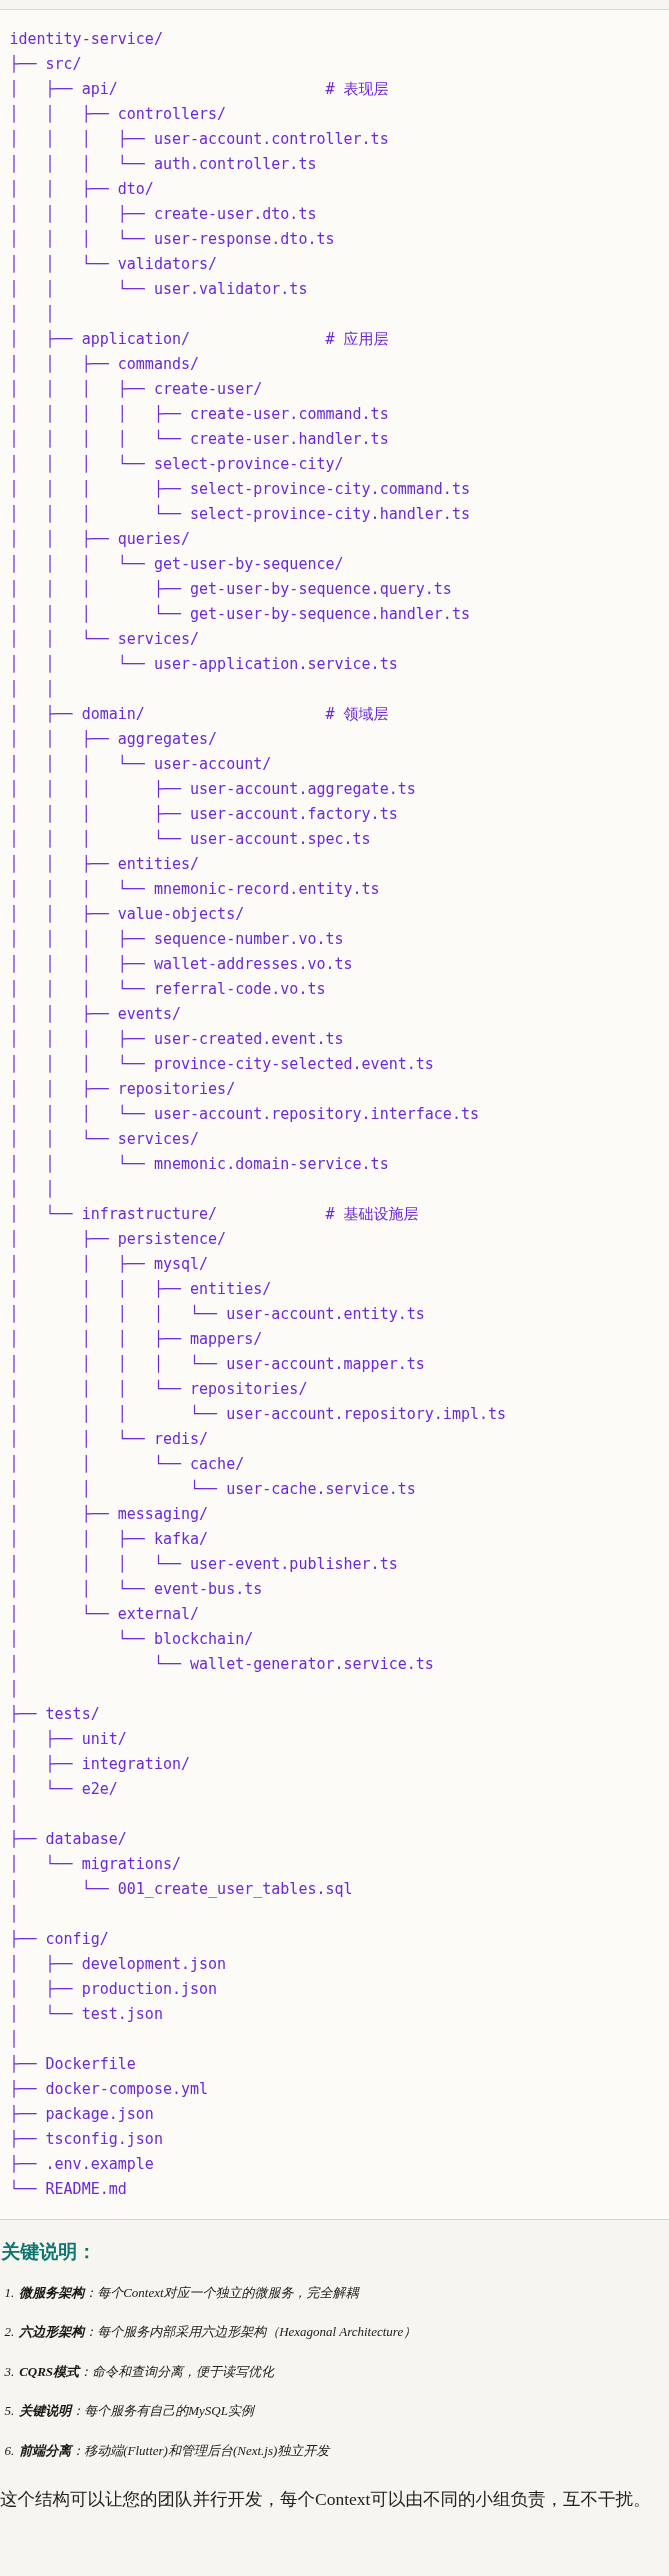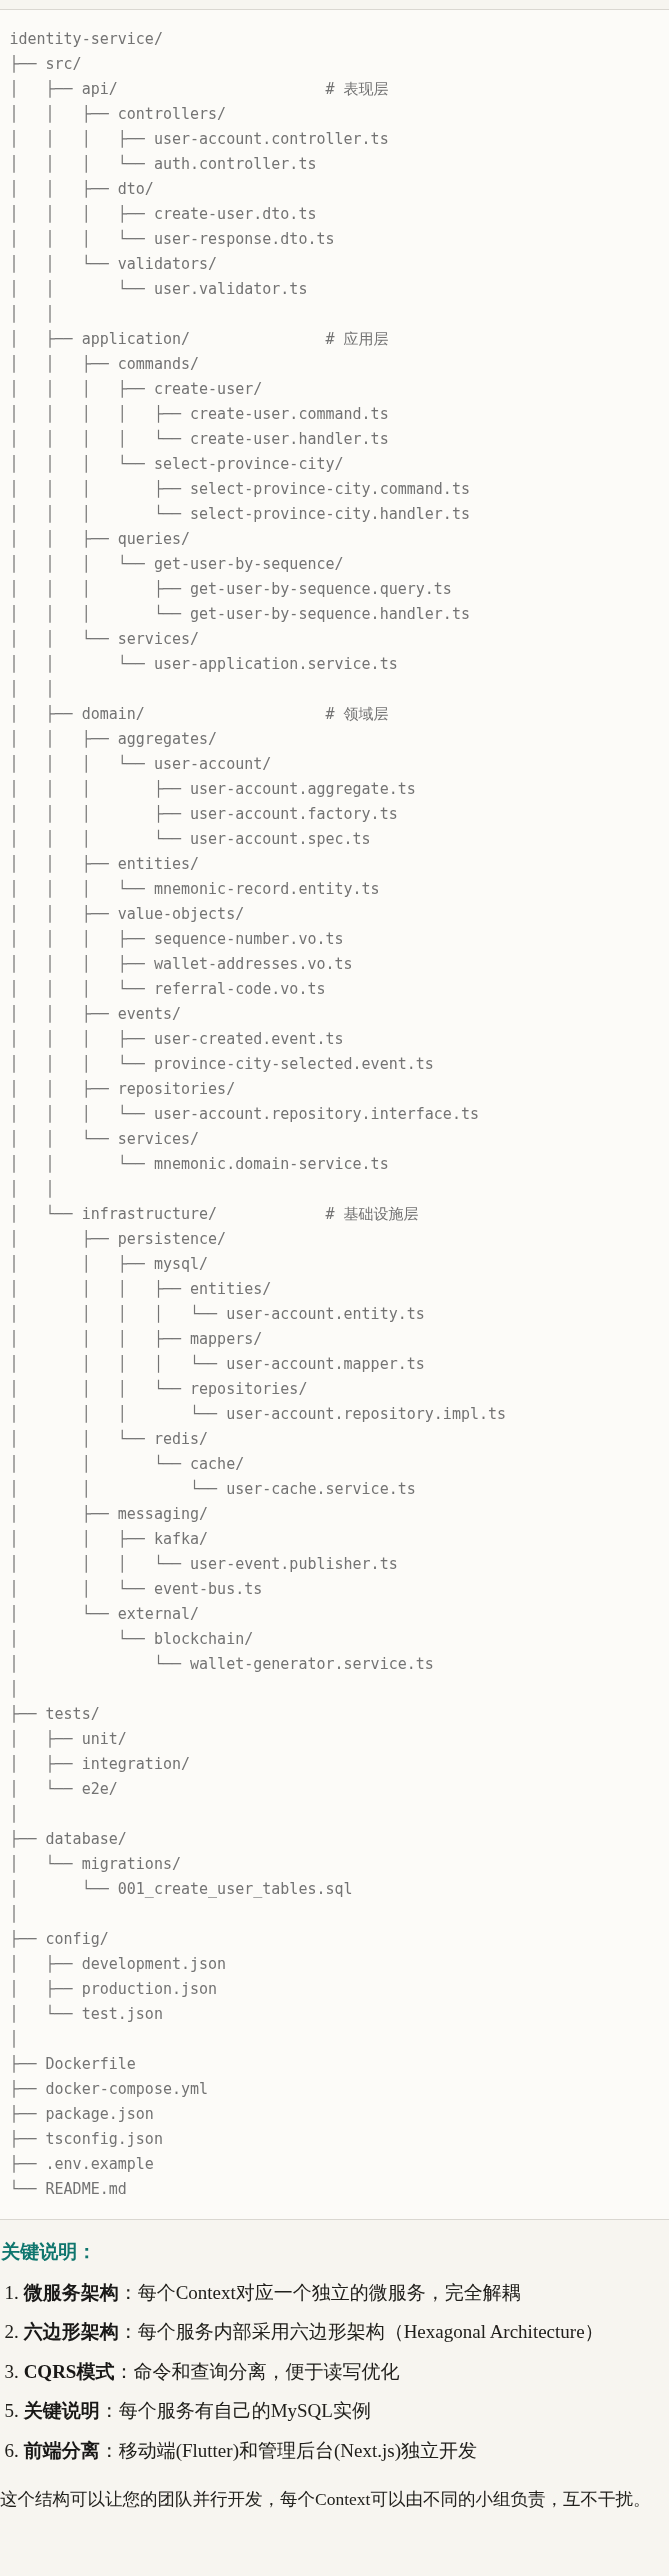--- a/index.html
+++ b/index.html
@@ -25,37 +25,38 @@
     background: #fcfbf8;
     border-top: 0.6px solid #dad7d1;
     border-bottom: 0.6px solid #dad7d1;
     padding: 16.3px 9.4px 17px 9.4px;
   }
   .code-block pre {
     margin: 0;
     font-family: "DejaVu Sans Mono", "Liberation Mono", monospace;
     font-size: 15px;
     line-height: 25px;
-    color: #737373;
+    color: #6d28d9;
     white-space: pre;
   }
   .notes {
     padding: 0 0 6.3px 0;
   }
   .notes-heading {
     margin: 19px 0 0 1.3px;
     font-size: 19px;
     font-weight: bold;
     color: #0f766e;
   }
   .note-item {
     margin: 17px 0 0 4.4px;
-    font-size: 19px;
+    font-size: 13px;
     line-height: 22.5px;
     color: #21201c;
+    font-style: italic;
   }
   .note-item .num {
     margin-right: 5px;
   }
   .note-item .term {
     font-weight: bold;
     color: #191817;
   }
   .notes-footer {
     margin: 25px 0 0 0;

